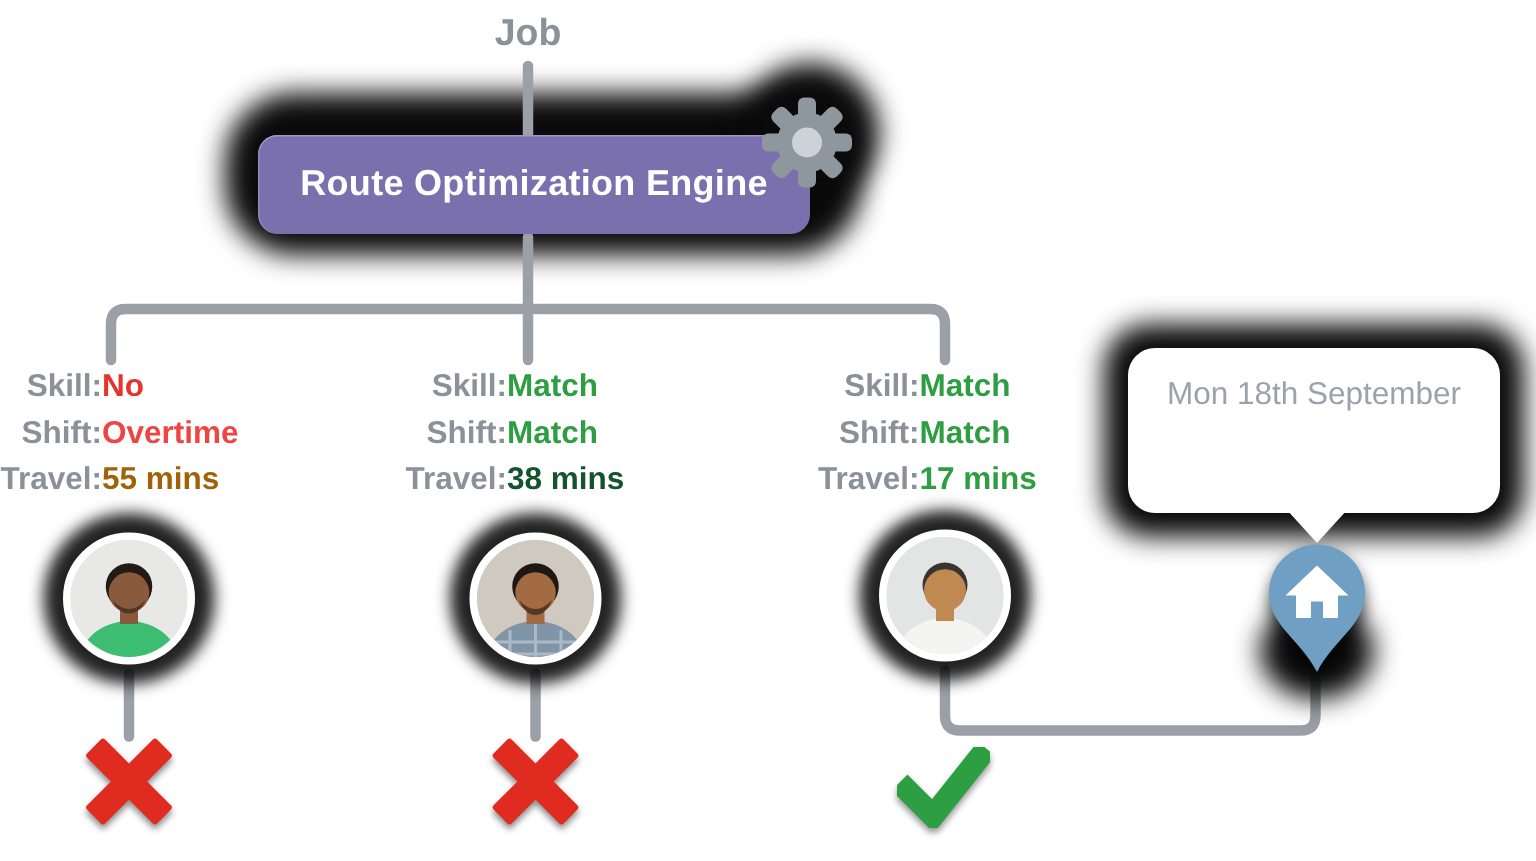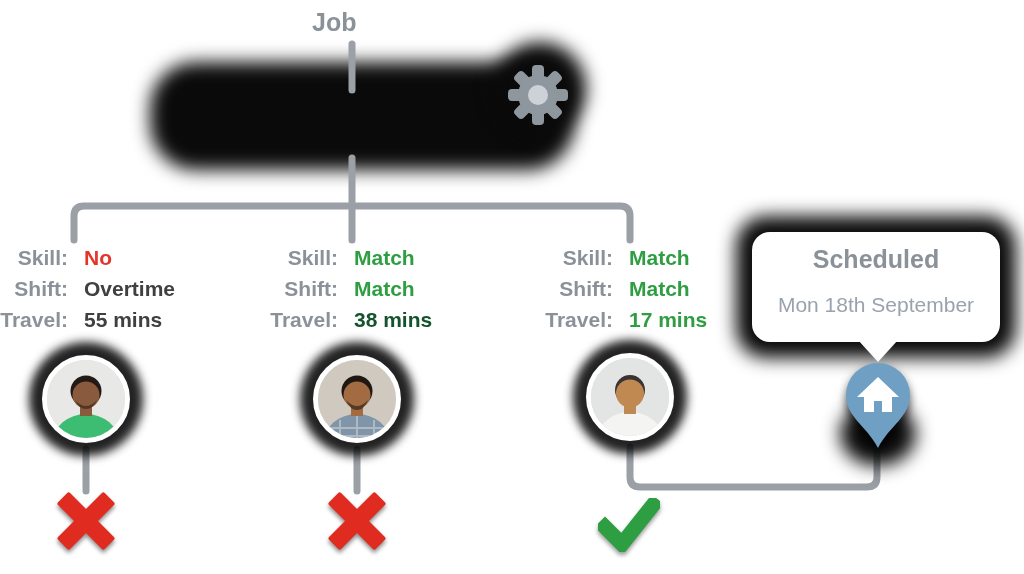--- a/index.html
+++ b/index.html
@@ -9,33 +9,33 @@
   }
   
   .halo{position:absolute;background:#0a0a0a;filter:blur(9px);z-index:1;}
   .halo-engine{left:150px;top:62px;width:424px;height:108px;border-radius:46px;}
   .halo-gear{left:494px;top:42px;width:92px;height:92px;border-radius:50%;}
   .halo-card{left:736px;top:216px;width:280px;height:142px;border-radius:30px;}
   .halo-pin{left:840px;top:402px;width:76px;height:64px;border-radius:50%;z-index:3;}
   
   svg.lines{position:absolute;left:0;top:0;z-index:2;pointer-events:none;}
   
-  .job-label{position:absolute;left:312px;top:8px;width:80px;
+  .job-label{position:absolute;left:312px;top:8px;width:80px;text-align:center;
     font-size:25px;font-weight:bold;color:#8a9199;z-index:3;}
   
   .engine-box{position:absolute;left:172px;top:90px;width:368px;height:66px;z-index:3;
     background:#7a70ae;border-radius:13px;display:flex;align-items:center;justify-content:center;
     box-shadow:inset 0 1px 0 rgba(255,255,255,.28), inset 1px 0 0 rgba(255,255,255,.18);}
   .engine-box span{color:#ffffff;font-size:24px;font-weight:bold;letter-spacing:.2px;}
   .gear{position:absolute;left:504px;top:61px;z-index:4;}
   
   .attrs{position:absolute;top:245px;z-index:3;display:flex;flex-direction:column;gap:6px;}
   .attrs .row{display:flex;align-items:baseline;font-size:21px;font-weight:bold;line-height:25px;}
   .attrs .lab{width:68px;text-align:right;color:#8a9199;flex:0 0 auto;}
-  .attrs .val{margin-left:16px;white-space:nowrap;}
+  .attrs .val{margin-left:0;white-space:nowrap;}
   .col1{left:0px;width:190px;}
   .col2{left:270px;width:190px;}
   .col3{left:545px;width:190px;}
   
   .avatar{position:absolute;width:78px;height:78px;border:5px solid #ffffff;border-radius:50%;
     overflow:hidden;z-index:3;box-shadow:0 0 10px 13px rgba(5,5,5,.88);background:#ddd;}
   .avatar svg{display:block;}
   .avatar-1{left:42px;top:355px;}
   .avatar-2{left:313px;top:355px;}
   .avatar-3{left:586px;top:353px;}
@@ -79,44 +79,47 @@
       <path d="M86,449 V491"></path>
 
       <path d="M357,449 V491"></path>
 
       <path d="M630,447 V477 Q630,487 640,487 H867 Q877,487 877,477 V450"></path>
     </g>
   </svg>
 
   <div class="job-label">Job</div>
 
+  <div class="engine-box">
+    <span>Route Optimization Engine</span>
+  </div>
 
   <svg class="gear" width="68" height="68" viewBox="-34 -34 68 68">
     <g fill="#8e969e">
       <rect x="-6" y="-30" width="12" height="60" rx="4"></rect>
       <rect x="-6" y="-30" width="12" height="60" rx="4" transform="rotate(45)"></rect>
       <rect x="-6" y="-30" width="12" height="60" rx="4" transform="rotate(90)"></rect>
       <rect x="-6" y="-30" width="12" height="60" rx="4" transform="rotate(135)"></rect>
       <circle r="20"></circle>
     </g>
     <circle r="10" fill="#ccd2d8"></circle>
   </svg>
 
   <div class="attrs col1">
     <div class="row">
       <span class="lab">Skill:</span>
       <span class="val" style="color: rgb(229, 52, 42);">No</span>
     </div>
     <div class="row">
       <span class="lab">Shift:</span>
-      <span class="val" style="color: #404040;">Overtime</span>
+      <span class="val" style="color: #ef4444;">Overtime</span>
     </div>
     <div class="row">
       <span class="lab">Travel:</span>
-      <span class="val" style="color: #404040;">55 mins</span>
+      <span class="val" style="color: #a16207;">55 mins</span>
     </div>
   </div>
 
   <div class="attrs col2">
     <div class="row">
       <span class="lab">Skill:</span>
       <span class="val" style="color: rgb(47, 158, 67);">Match</span>
     </div>
     <div class="row">
       <span class="lab">Shift:</span>
@@ -186,21 +189,20 @@
   <div class="xmark xmark-2">
     <i class="a"></i>
       <i class="b"></i>
   </div>
 
   <svg class="check" width="62" height="54" viewBox="0 0 62 54">
     <polyline points="7,29 24,46 55,7" fill="none" stroke="#2d9e41" stroke-width="15" stroke-linecap="square" stroke-linejoin="miter"></polyline>
   </svg>
 
   <div class="sched-card">
-    <div class="title">Scheduled</div>
     <div class="date">Mon 18th September</div>
   </div>
   <div class="sched-tail"></div>
 
   <div class="halo halo-pin"></div>
 
   <svg class="pin" width="66" height="88" viewBox="0 0 66 88">
     <path d="M33,86 C21,63 1,55 1,33 A32,32 0 1 1 65,33 C65,55 45,63 33,86 Z" fill="#6f9fc3"></path>
     <path d="M12,35 L33,15 L54,35 L47,35 L47,50 L37,50 L37,39 L29,39 L29,50 L19,50 L19,35 Z" fill="#ffffff"></path>
   </svg>

